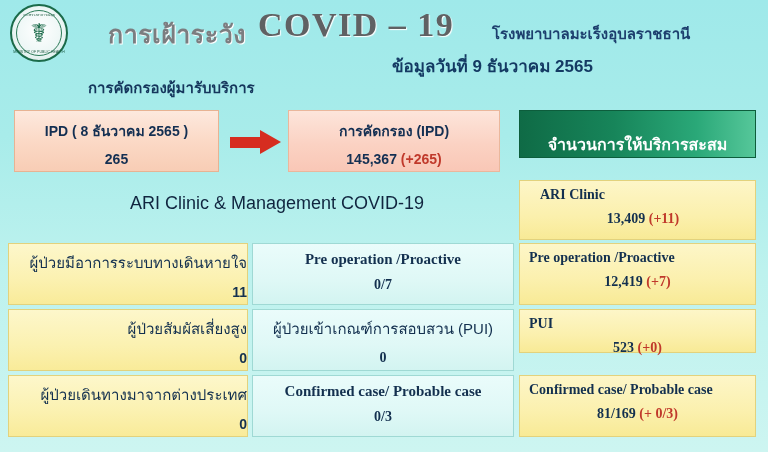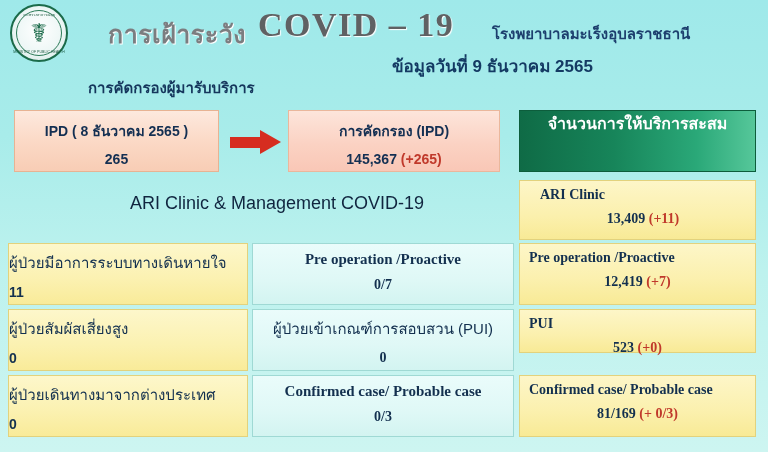--- a/index.html
+++ b/index.html
@@ -167,26 +167,26 @@
     margin-top: 9px;
     font-size: 14px;
     font-weight: bold;
     color: #132f52;
   }
   .plus { color: #c0392b; }
 
   .cumulative-box {
     position: absolute;
     left: 519px; top: 110px;
-    width: 237px; height: 62px;
+    width: 237px; height: 48px;
     background: linear-gradient(90deg, #0f6b46 0%, #17855a 40%, #2aa878 75%, #56c79a 100%);
     border: 1px solid #0d5d3c;
     box-sizing: border-box;
     display: flex;
-    align-items: flex-start;
+    align-items: flex-end;
     justify-content: center;
   }
   .cumulative-box span {
     font-size: 16px;
     font-weight: bold;
     color: #ffffff;
   }
 
   .ari-title {
     position: absolute;
@@ -225,21 +225,21 @@
   #rcard-confirmed { top: 375px; height: 62px; }
 
   
   .lcard {
     position: absolute;
     left: 8px;
     width: 240px;
     background: linear-gradient(180deg, #fdf7cb 0%, #fbf1b0 60%, #f9eb99 100%);
     border: 1px solid #e2d27d;
     box-sizing: border-box;
-    text-align: left;
+    text-align: right;
     padding-top: 7px;
   }
   .lcard .ll {
     font-size: 15px;
     color: #13304f;
   }
   .lcard .lv {
     margin-top: 9px;
     font-size: 14px;
     font-weight: bold;

